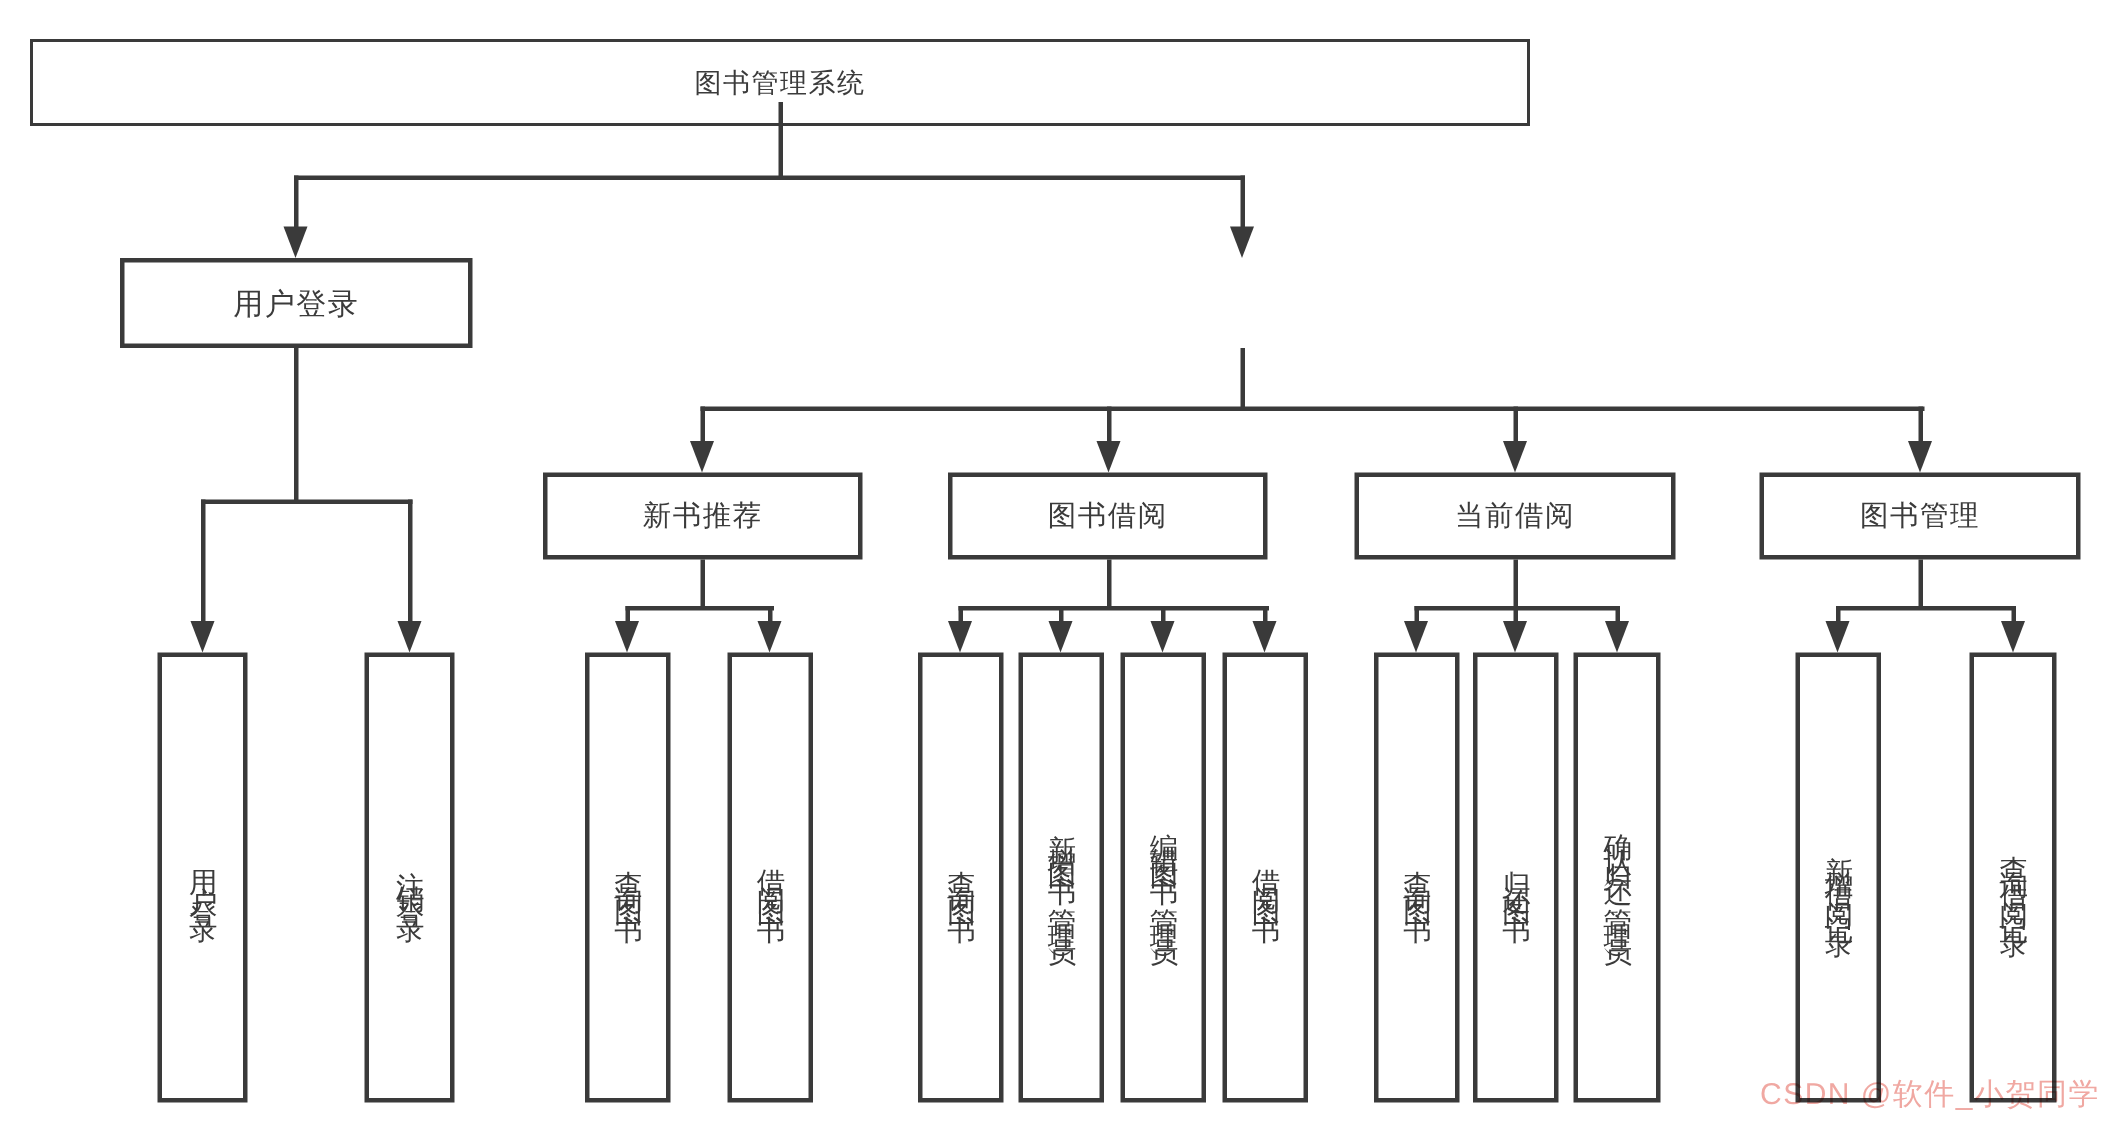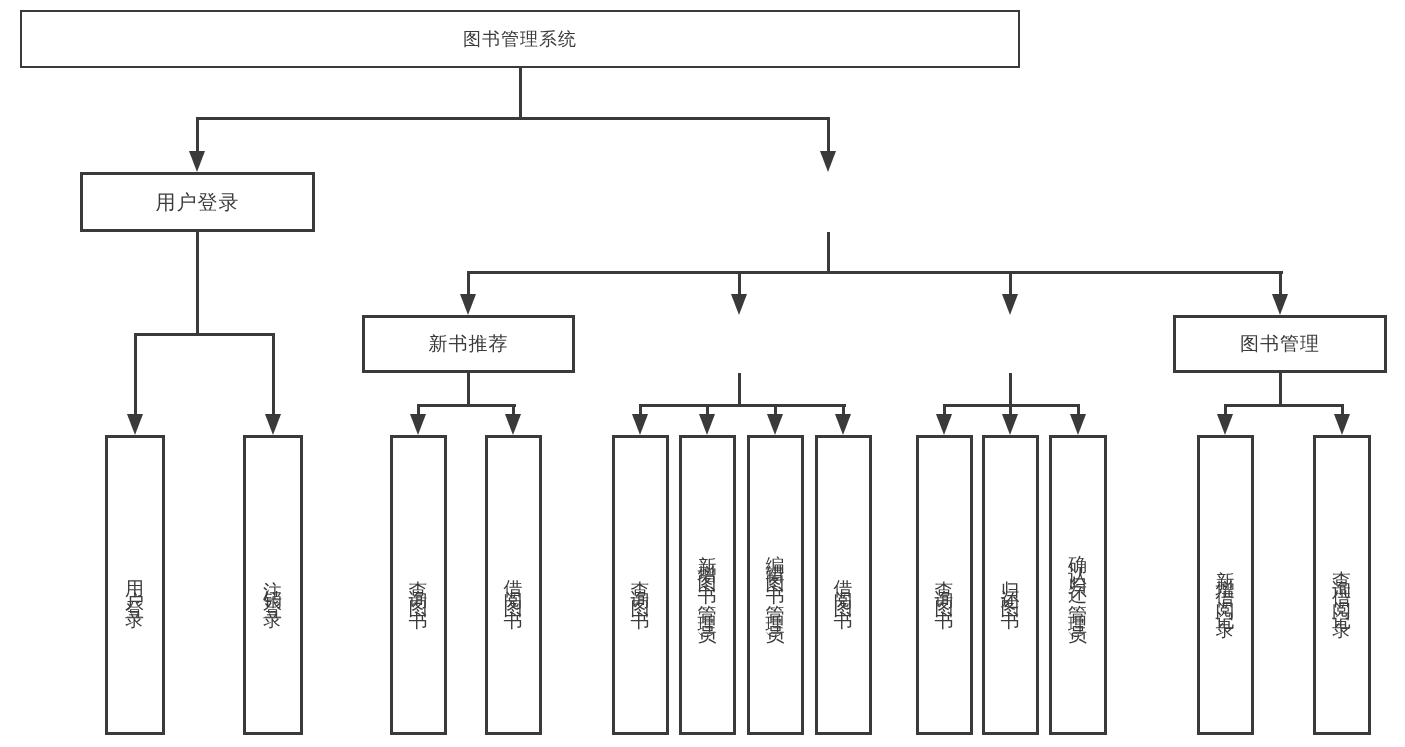--- a/index.html
+++ b/index.html
@@ -18,21 +18,21 @@
     overflow:hidden;
   }
   .node{
     position:absolute;
     border:3px solid var(--line);
     background:#fff;
     display:flex;align-items:center;justify-content:center;
     color:var(--text);
     letter-spacing:1px;
   }
-  .node.root{border-width:2px;font-size:18px;}
+  .node.root{border-width:2px;font-size:18px;margin-top:16px;}
   .node.lvl2{font-size:20px;}
   .node.lvl3{font-size:19px;}
   .leaf{
     position:absolute;
     border:3px solid var(--line);
     background:#fff;
     display:flex;align-items:center;justify-content:center;
     top:435px;height:300px;
   }
   .leaf > span{
@@ -67,20 +67,22 @@
 </head>
 <body>
 
 <div class="canvas">
 
   <div class="node root" style="left:20px;top:10px;width:1000px;height:58px">图书管理系统</div>
 
   <div class="node lvl2" style="left:80px;top:172px;width:235px;height:60px">用户登录</div>
 
   <div class="node lvl3" style="left:362px;top:315px;width:213px;height:58px">新书推荐</div>
+  <div class="node lvl3" style="left:632px;top:315px;width:213px;height:58px">图书借阅</div>
+  <div class="node lvl3" style="left:903px;top:315px;width:214px;height:58px">当前借阅</div>
   <div class="node lvl3" style="left:1173px;top:315px;width:214px;height:58px">图书管理</div>
 
   <div class="leaf" style="left:105px;width:60px">
     <span>用户登录</span>
     </div>
   <div class="leaf" style="left:243px;width:60px">
     <span>注销登录</span>
     </div>
 
   <div class="leaf" style="left:390px;width:57px">
@@ -172,14 +174,15 @@
   <div class="vline" style="left:1077px;top:404px;height:12px"></div>
   <div class="arr" style="left:1070px;top:414px"></div>
 
   <div class="vline" style="left:1279px;top:373px;height:33px"></div>
   <div class="hline" style="left:1224px;top:404px;width:120px"></div>
   <div class="vline" style="left:1224px;top:404px;height:12px"></div>
   <div class="arr" style="left:1217px;top:414px"></div>
   <div class="vline" style="left:1341px;top:404px;height:12px"></div>
   <div class="arr" style="left:1334px;top:414px"></div>
 
+  <div class="watermark">CSDN @软件_小贺同学</div>
 
 </div>
 
 </body></html>

